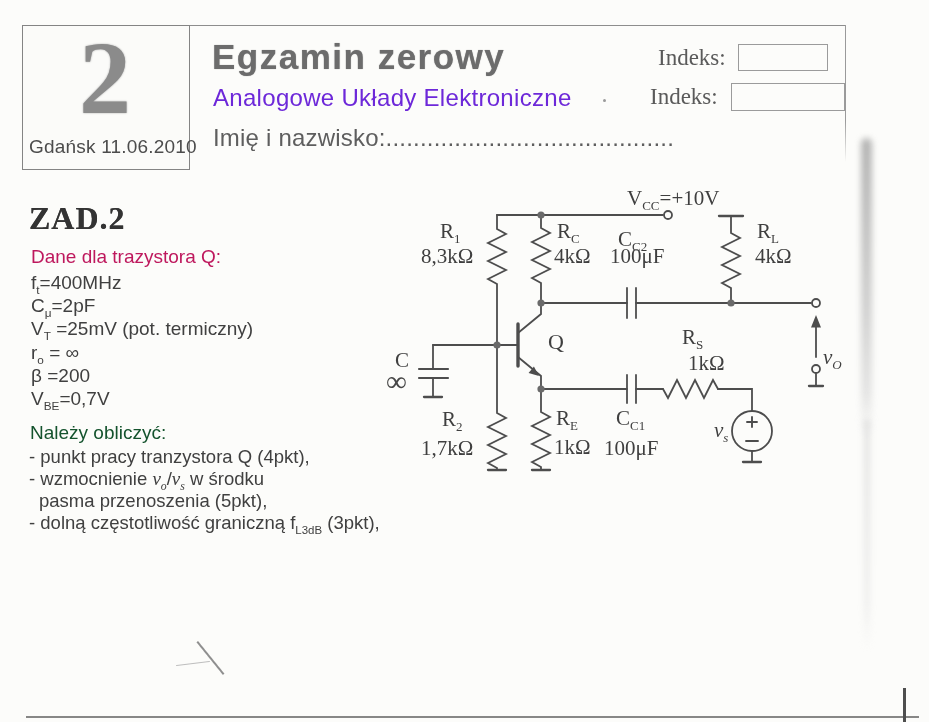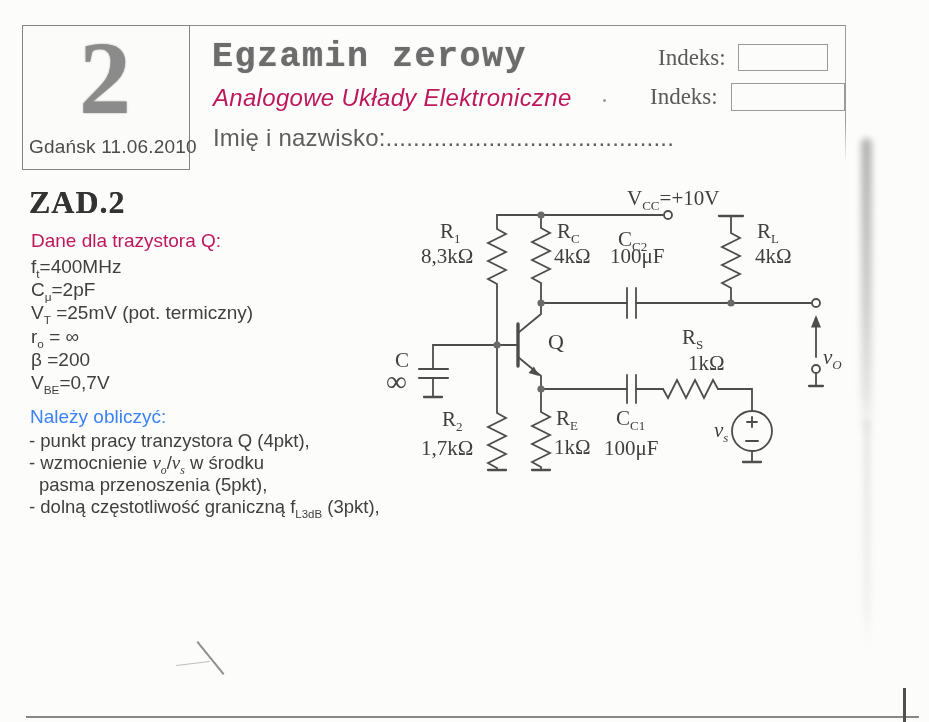--- a/index.html
+++ b/index.html
@@ -13,36 +13,36 @@
   .hdr-rightline{left:845px;top:25px;width:0;height:137px;
        border-left:1.3px solid #9a9a9a;
        -webkit-mask-image:linear-gradient(#000 70%,transparent);
        mask-image:linear-gradient(#000 70%,transparent);}
   .numbox{left:22px;top:25px;width:166px;height:143px;border:1.3px solid #848484;
        background:#fbfbf9;}
   .bignum{left:55px;top:28px;width:100px;text-align:center;
        font-family:"Liberation Serif",serif;font-weight:bold;font-size:104px;line-height:100px;
        color:#8b8b8b;text-shadow:0 0 2px #a5a5a5;}
   .dateline{left:29px;top:136px;font-size:19px;color:#4c4c4c;letter-spacing:.2px;}
-  .examtitle{left:212px;top:37px;font-family:Liberation Mono, monospace;font-weight:bold;
+  .examtitle{left:212px;top:37px;font-family:Liberation Sans, sans-serif;font-weight:bold;
        font-size:35px;color:#6c6c6c;letter-spacing:1.5px;text-shadow:0 0 1px #909090;}
-  .subtitle{left:213px;top:84px;font-size:24px;color:#be185d;letter-spacing:.3px;font-style:italic;}
+  .subtitle{left:213px;top:84px;font-size:24px;color:#6d28d9;letter-spacing:.3px;}
   .subdot{left:603px;top:99px;width:3px;height:3px;background:#9a9a9a;border-radius:50%;}
   .grupa-label{left:658px;top:45px;font-family:"Liberation Serif",serif;font-size:23px;color:#5a5a5a;}
   .grupa-box{left:738px;top:44px;width:88px;height:25px;border:1.2px solid #9b9b9b;background:#fcfcfa;}
   .indeks-label{left:650px;top:84px;font-family:"Liberation Serif",serif;font-size:23px;color:#5a5a5a;}
   .indeks-box{left:731px;top:83px;width:112px;height:26px;border:1.2px solid #9b9b9b;background:#fcfcfa;}
   .nameline{left:213px;top:124px;font-size:24px;color:#5e5e5e;letter-spacing:.2px;}
   
   .problem{left:29px;top:184px;width:360px;color:#3e3e3e;}
   .zad{font-family:"Liberation Serif",serif;font-weight:bold;font-size:32px;color:#333;
-       letter-spacing:1px;margin:0 0 9px 0;text-shadow:0 0 .6px #555;}
+       letter-spacing:1px;margin:16px 0 9px 0;text-shadow:0 0 .6px #555;}
   .given-title{font-size:19px;margin:0 0 3px 2px;color:#be185d;}
   .given-line{font-size:19px;line-height:23.2px;margin-left:2px;color:#404040;white-space:nowrap;}
-  .tasks-title{font-size:19px;margin:12px 0 2px 1px;color:#3b82f6;}
+  .tasks-title{font-size:19px;margin:12px 0 2px 1px;color:#14532d;}
   .task-line{font-size:18.5px;line-height:21.8px;color:#404040;white-space:nowrap;}
   .task-indent{margin-left:10px;}
   .task-line i{font-family:"Liberation Serif",serif;font-size:19px;}
   
   .clabel{position:absolute;font-family:"Liberation Serif",serif;font-size:21px;
        color:#3f3f3f;white-space:nowrap;line-height:22px;}
   .ital{font-style:italic;}
   .inf{font-size:29px;line-height:24px;color:#474747;}
   
   .streak{left:861px;top:138px;width:11px;height:300px;filter:blur(3px);

